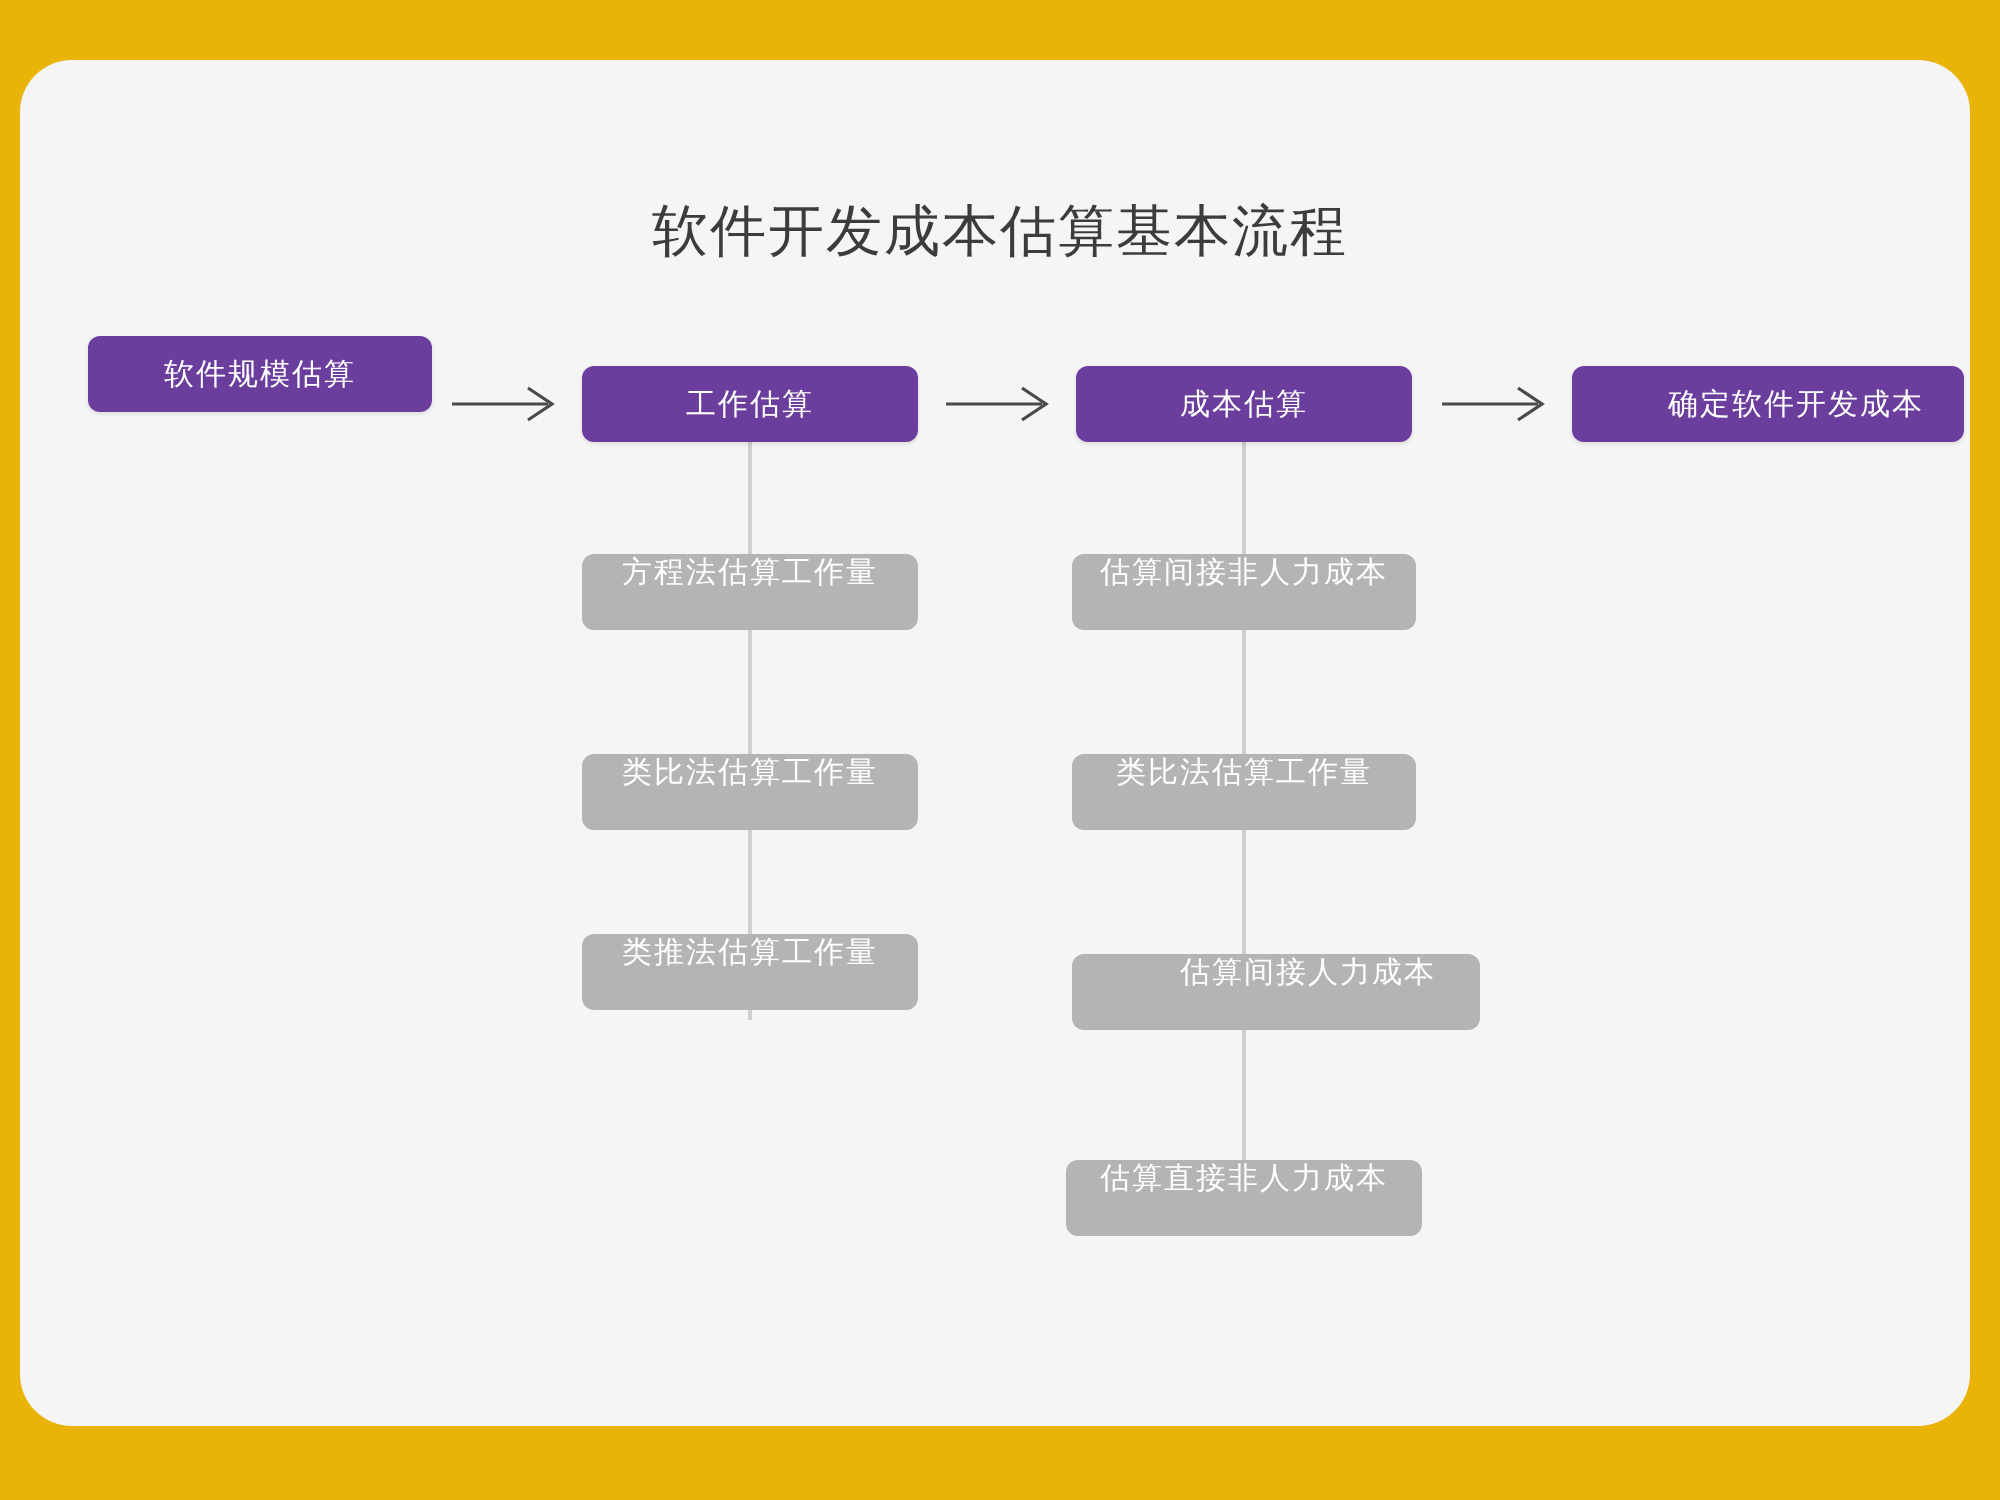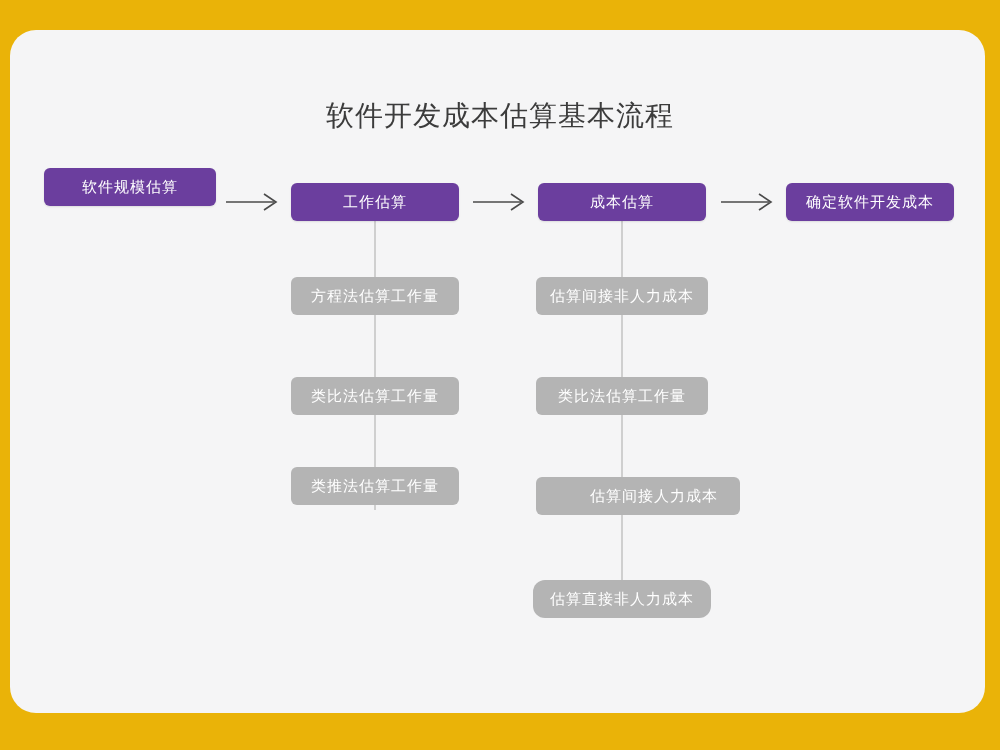--- a/index.html
+++ b/index.html
@@ -71,21 +71,20 @@
 
   
   .sub-box {
     position: absolute;
     height: 38px;
     background: #b4b4b4;
     border-radius: 6px;
     color: #ffffff;
     font-size: 15px;
     display: flex;
-    align-items: center;
     justify-content: center;
     letter-spacing: 1px;
     white-space: nowrap;
   }
 
   
   .arrow {
     position: absolute;
     width: 58px;
     height: 24px;
@@ -111,21 +110,21 @@
   </div>
 
   <div class="stage-box" style="left:291px; top:183px; width:168px;align-items:center;">
     <span>工作估算</span>
   </div>
 
   <div class="stage-box" style="left:538px; top:183px; width:168px;">
     <span>成本估算</span>
   </div>
 
-  <div class="stage-box" style="left:786px; top:183px; width:168px;">
+  <div class="stage-box" style="left:786px; top:183px; width:168px;padding-left:28px;">
     <span>确定软件开发成本</span>
   </div>
 
   <div class="arrow" style="left:224px;">
     <svg width="58" height="24" viewBox="0 0 58 24">
       <line x1="2" y1="12" x2="50" y2="12" stroke="#4a4a4a" stroke-width="1.6"></line>
       <polyline points="40,4 52,12 40,20" fill="none" stroke="#4a4a4a" stroke-width="1.6"></polyline>
     </svg>
   </div>
 
@@ -160,17 +159,17 @@
   </div>
 
   <div class="sub-box" style="left:536px; top:377px; width:172px;">
     <span>类比法估算工作量</span>
   </div>
 
   <div class="sub-box" style="left:536px; top:477px; width:172px;padding-left:32px;">
     <span>估算间接人力成本</span>
   </div>
 
-  <div class="sub-box" style="left:533px; top:580px; width:178px;border-radius:12px;">
+  <div class="sub-box" style="left:533px; top:580px; width:178px;">
     <span>估算直接非人力成本</span>
   </div>
 
 </div>
 
 </body></html>

